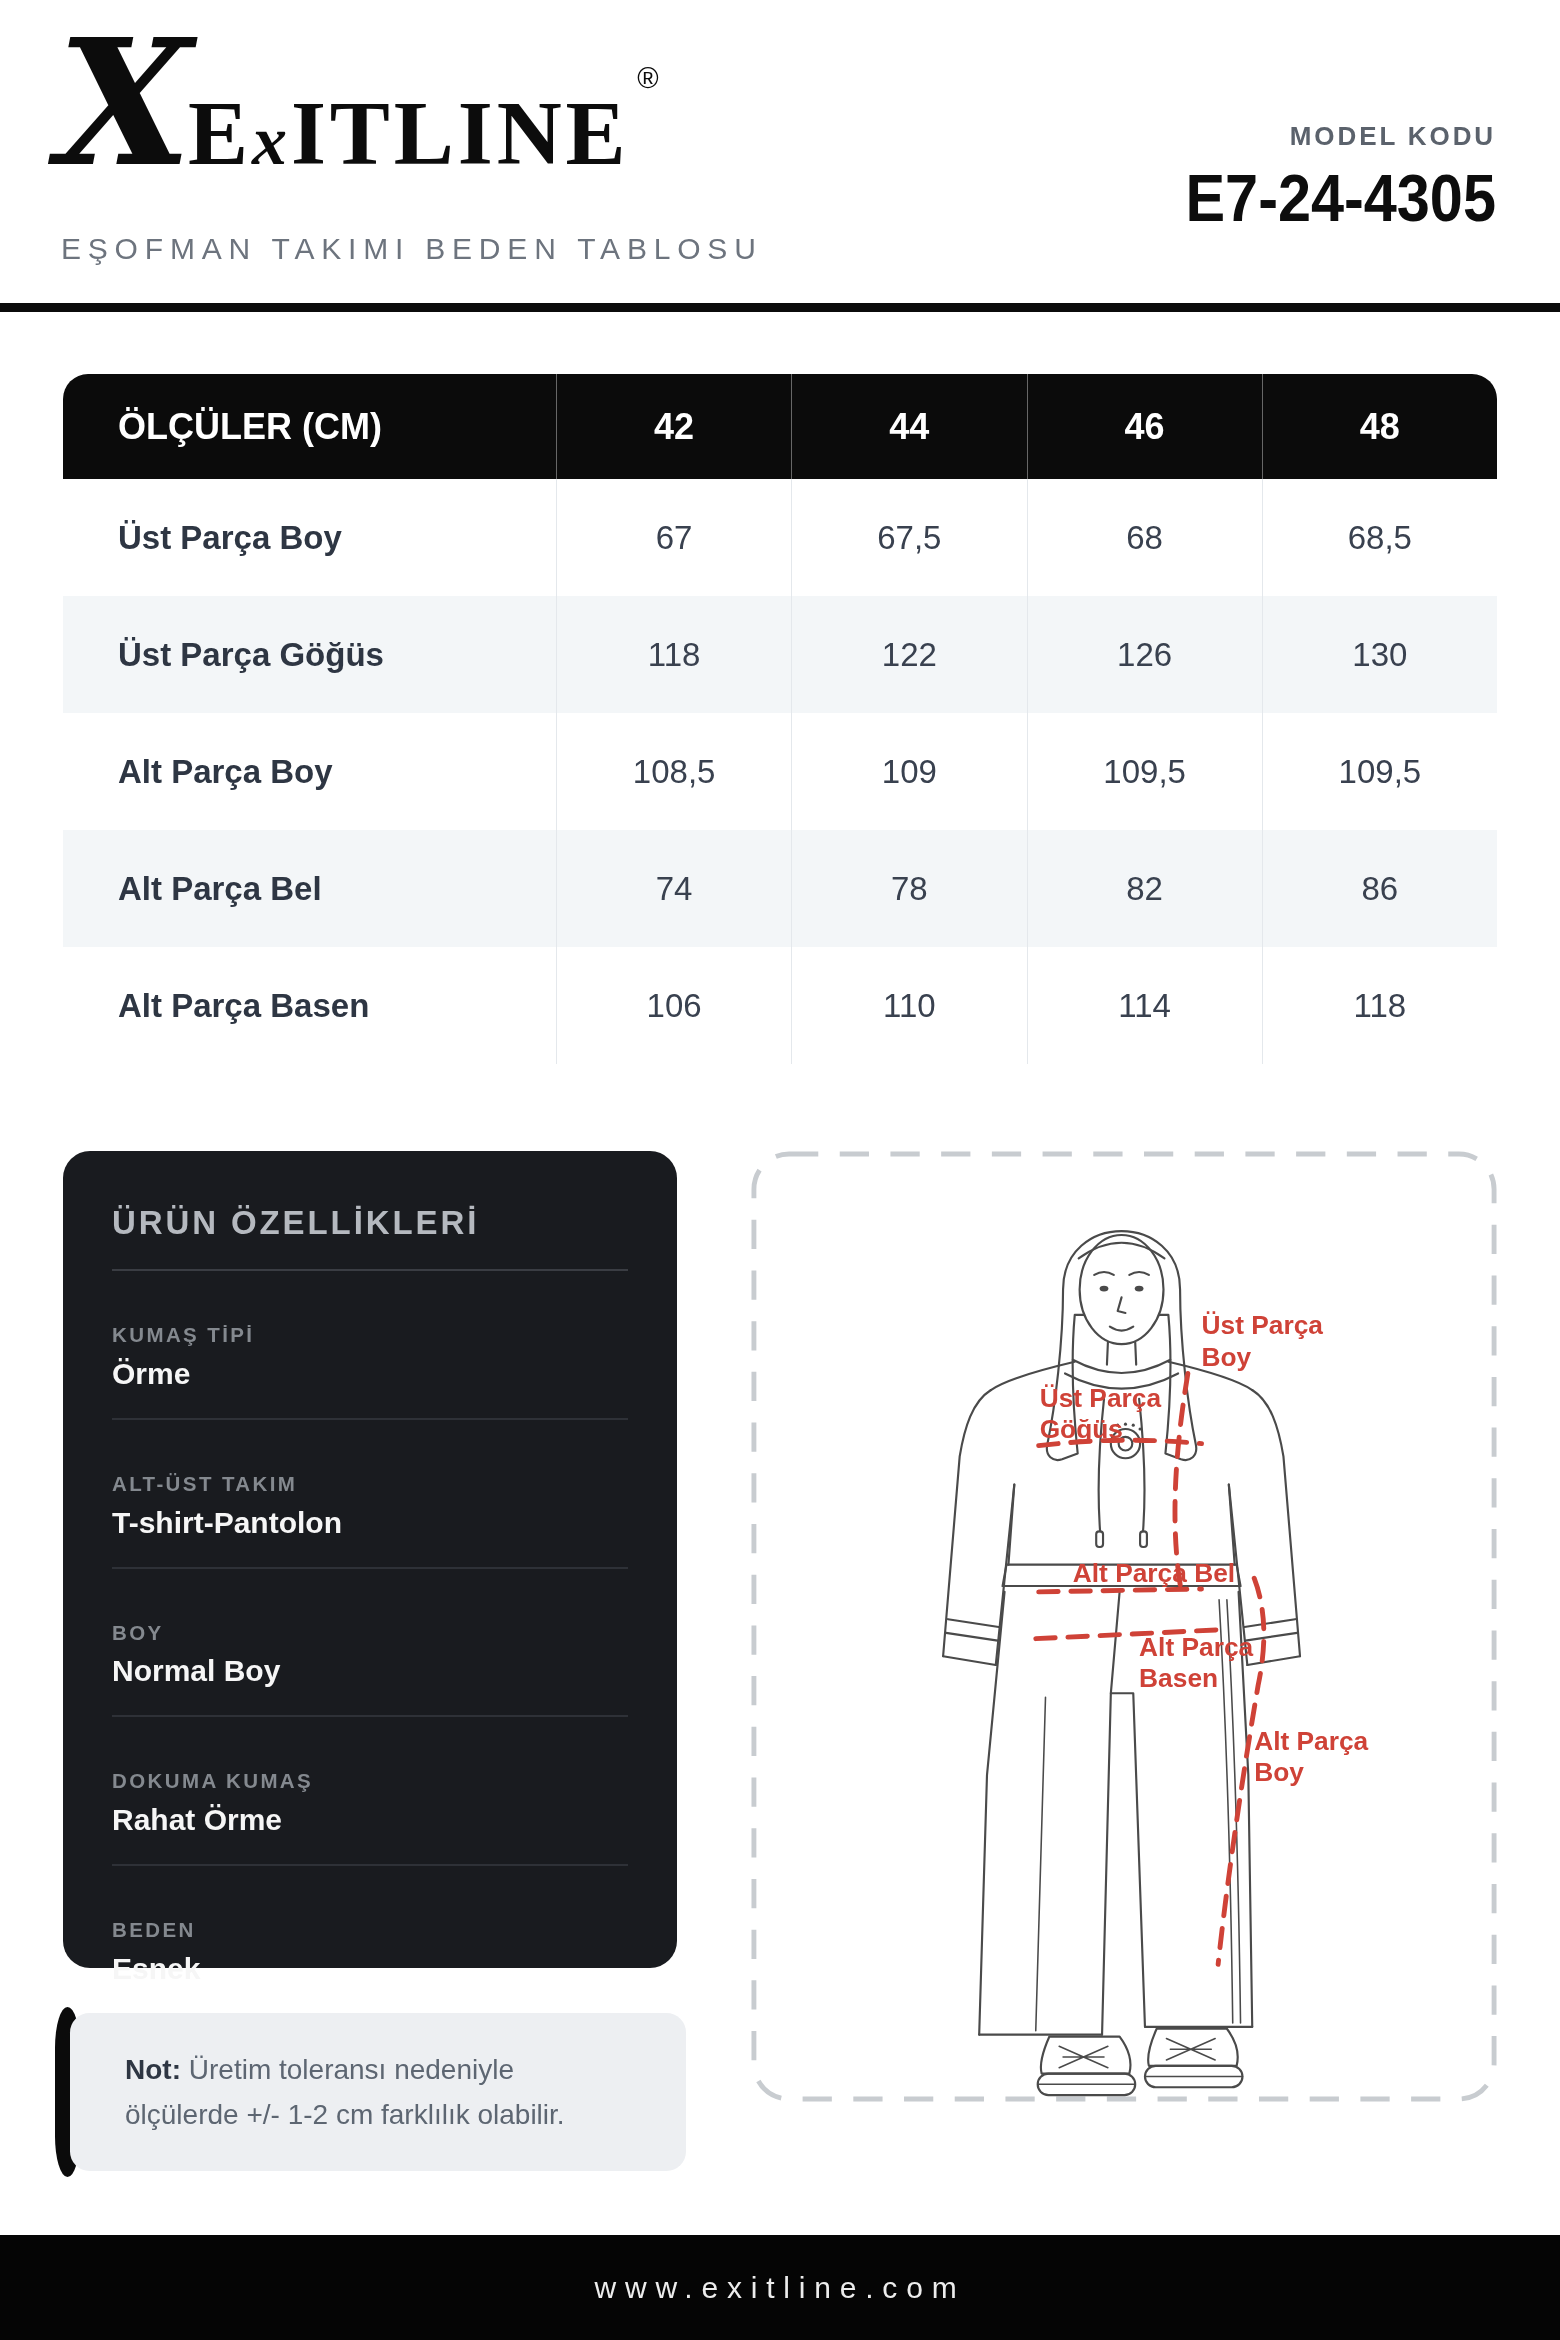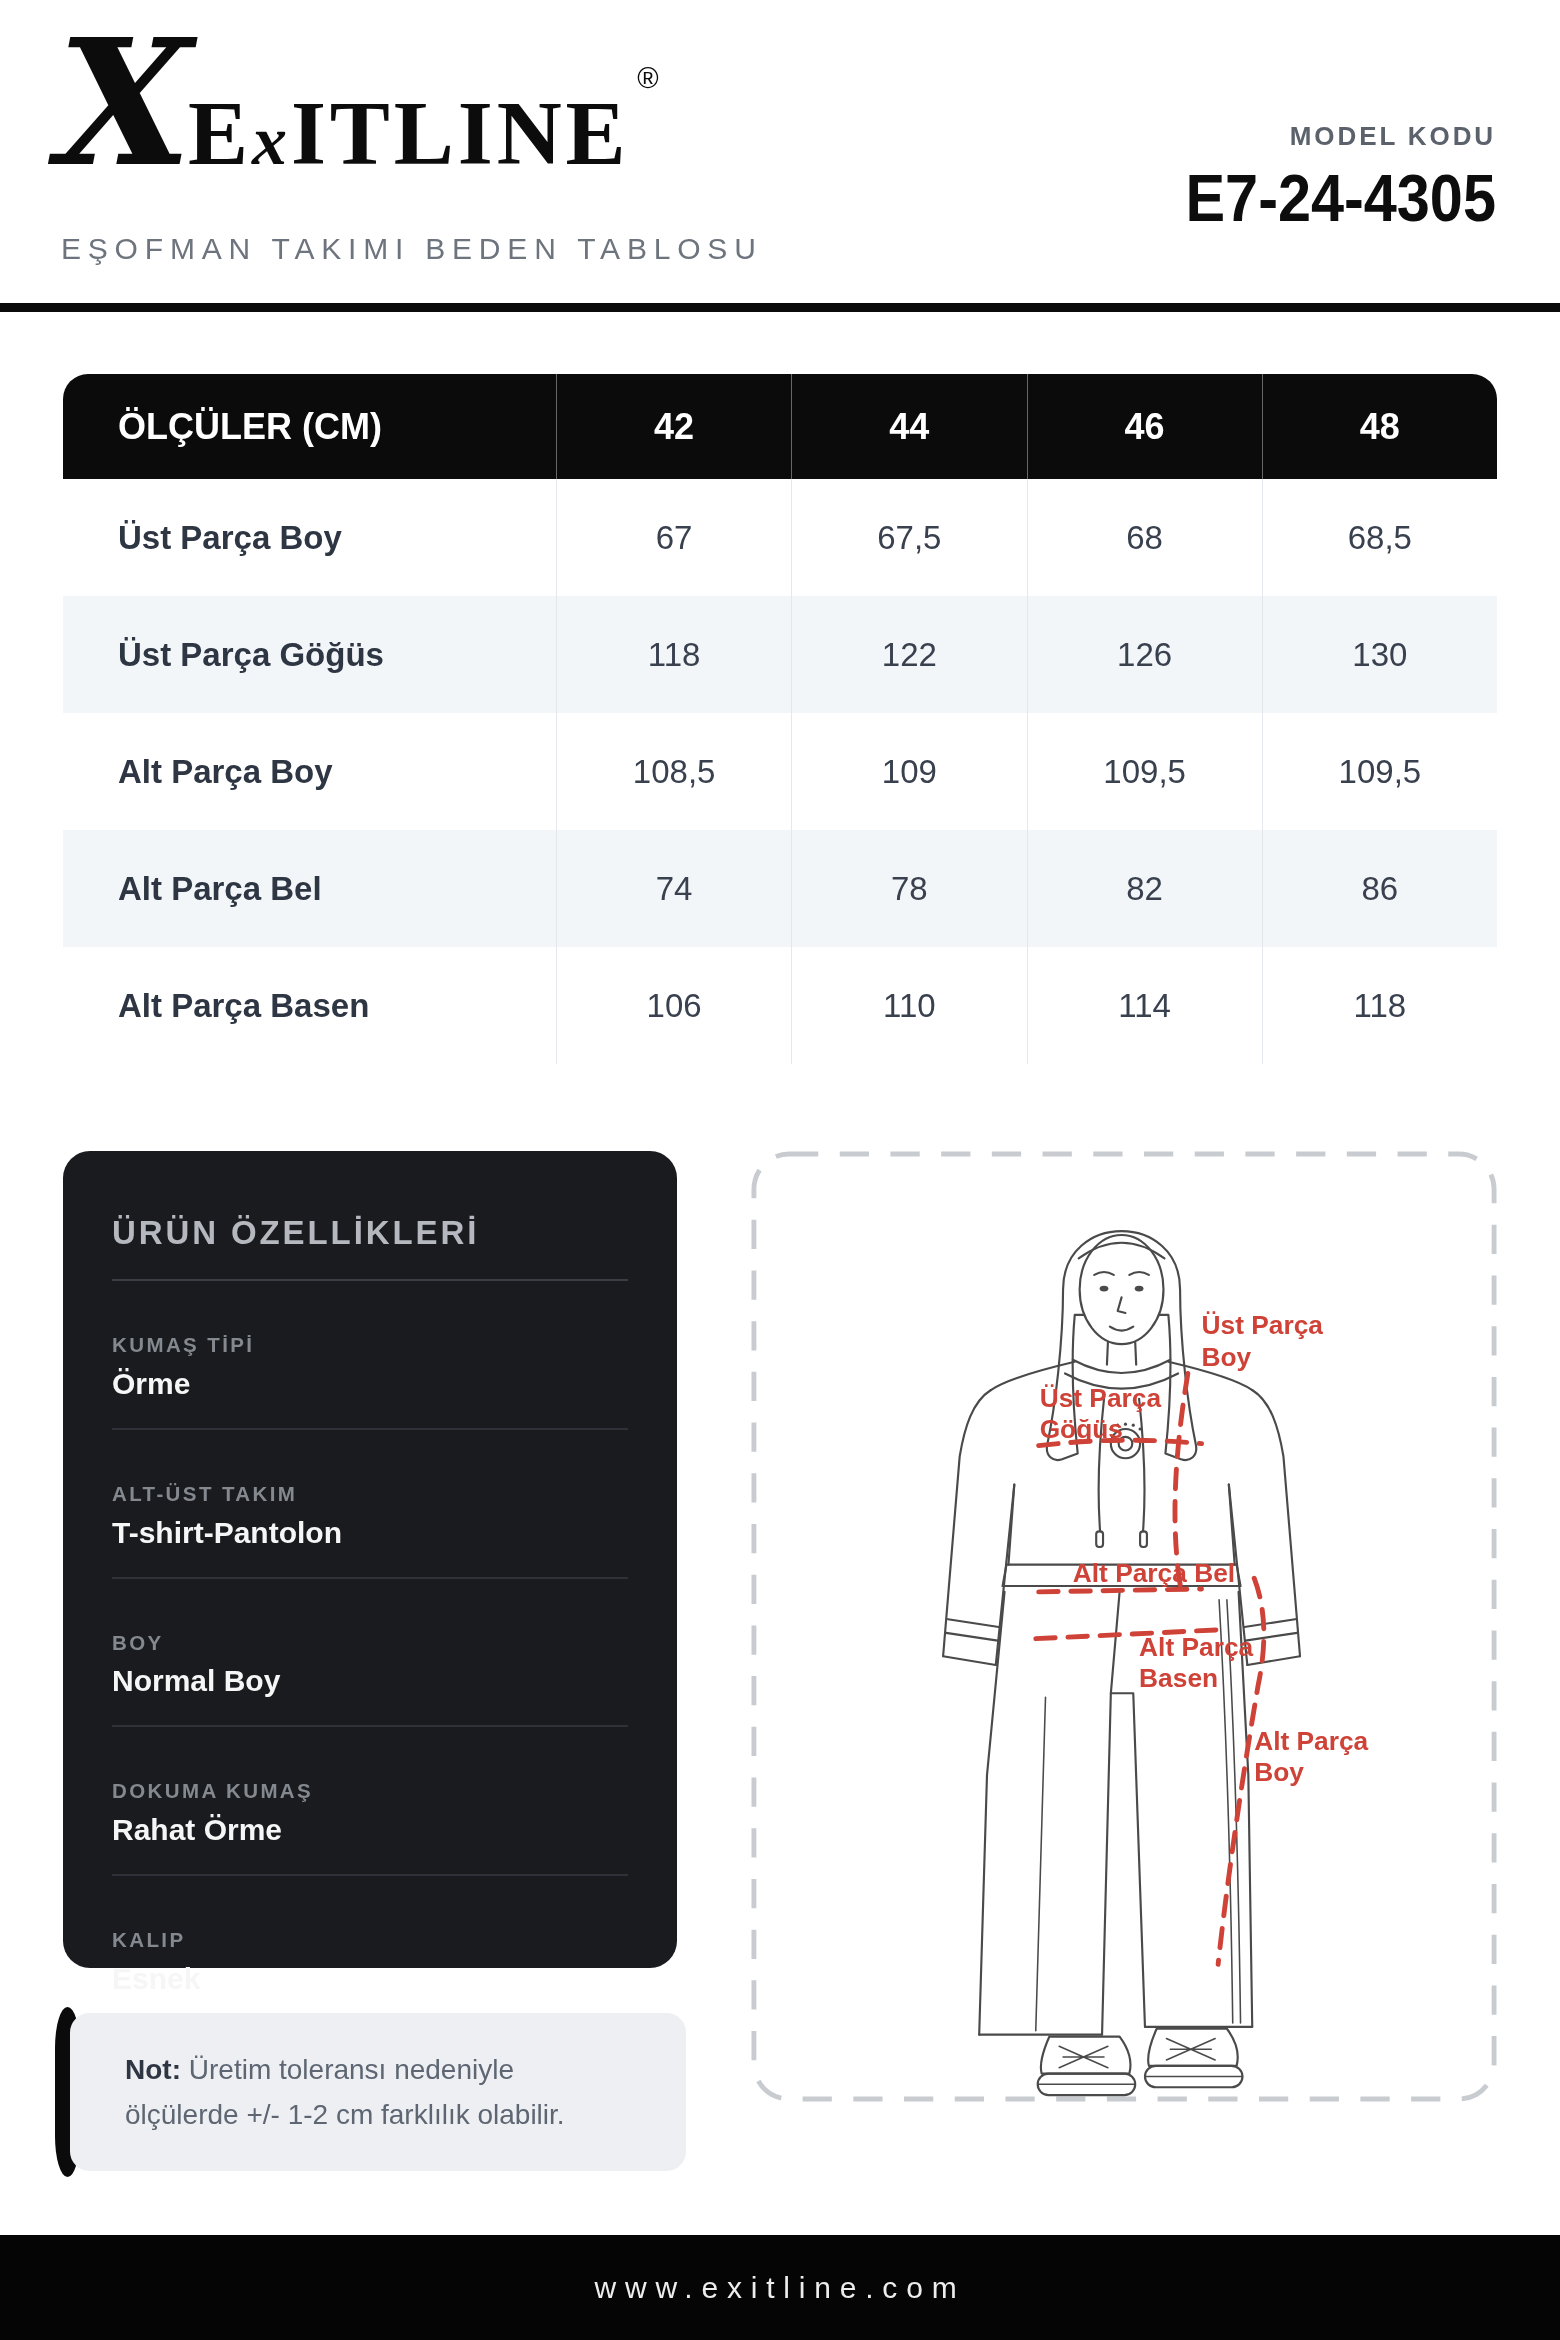--- a/index.html
+++ b/index.html
@@ -25,21 +25,21 @@
   .brow.shade{background:#f3f6f8;}
   .tcell{display:flex;align-items:center;}
   .tcell.label{padding-left:55px;font-weight:700;font-size:33px;}
   .thead .tcell.label{font-size:36px;}
   .tcell.val{justify-content:center;font-size:33px;font-weight:500;color:#39414f;}
   .thead .tcell.val{color:#ffffff;font-weight:700;font-size:36px;border-left:1px solid rgba(255,255,255,.38);}
   .brow .tcell.val{border-left:1px solid #e4e8ec;}
 
   
   .features{position:absolute;left:63px;top:1151px;width:614px;height:817px;background:#191b1f;border-radius:27px;padding:43px 49px;box-sizing:border-box;}
-  .features-title{font-size:33px;font-weight:700;letter-spacing:2.9px;color:#b5b9bf;margin-top:20px;}
+  .features-title{font-size:33px;font-weight:700;letter-spacing:2.9px;color:#b5b9bf;margin-top:10px;}
   .features-rule{height:2px;background:#3a3d43;margin-top:27px;}
   .feat-label{margin-top:52px;font-size:20.5px;font-weight:700;letter-spacing:2.4px;color:#84898f;}
   .feat-value{margin-top:9.8px;font-size:30px;font-weight:600;color:#f6f6f6;}
   .feat-sep{height:2px;background:#2e3137;margin-top:27px;}
 
   
   .note-bracket{position:absolute;left:55px;top:2007px;width:25px;height:170px;background:#0b0b0b;border-radius:15.6px / 51px;}
   .note-box{position:absolute;left:70px;top:2013px;width:616px;height:158px;background:#edeff2;border-radius:19.5px;display:flex;align-items:center;box-sizing:border-box;padding-left:55px;}
   .note-text{width:493px;font-size:28px;line-height:45px;color:#5d6672;}
   .note-bold{font-weight:700;color:#2e3643;}
@@ -132,21 +132,21 @@
       <div class="feat-label">BOY</div>
       <div class="feat-value">Normal Boy</div>
       <div class="feat-sep"></div>
     </div>
     <div>
       <div class="feat-label">DOKUMA KUMAŞ</div>
       <div class="feat-value">Rahat Örme</div>
       <div class="feat-sep"></div>
     </div>
     <div>
-      <div class="feat-label">KALIP</div>
+      <div class="feat-label">BEDEN</div>
       <div class="feat-value">Esnek</div>
       <div class="feat-sep"></div>
     </div>
   </div>
 
   <div class="diagram">
     <svg viewBox="0 0 765 975" xmlns="http://www.w3.org/2000/svg">
       <rect x="3" y="3" width="759" height="969" rx="36" fill="none" stroke="#c8ccd0" stroke-width="5" stroke-dasharray="30 22"></rect>
 
       <g stroke="#4a4a4a" stroke-width="2.2" fill="none" stroke-linecap="round" stroke-linejoin="round">

